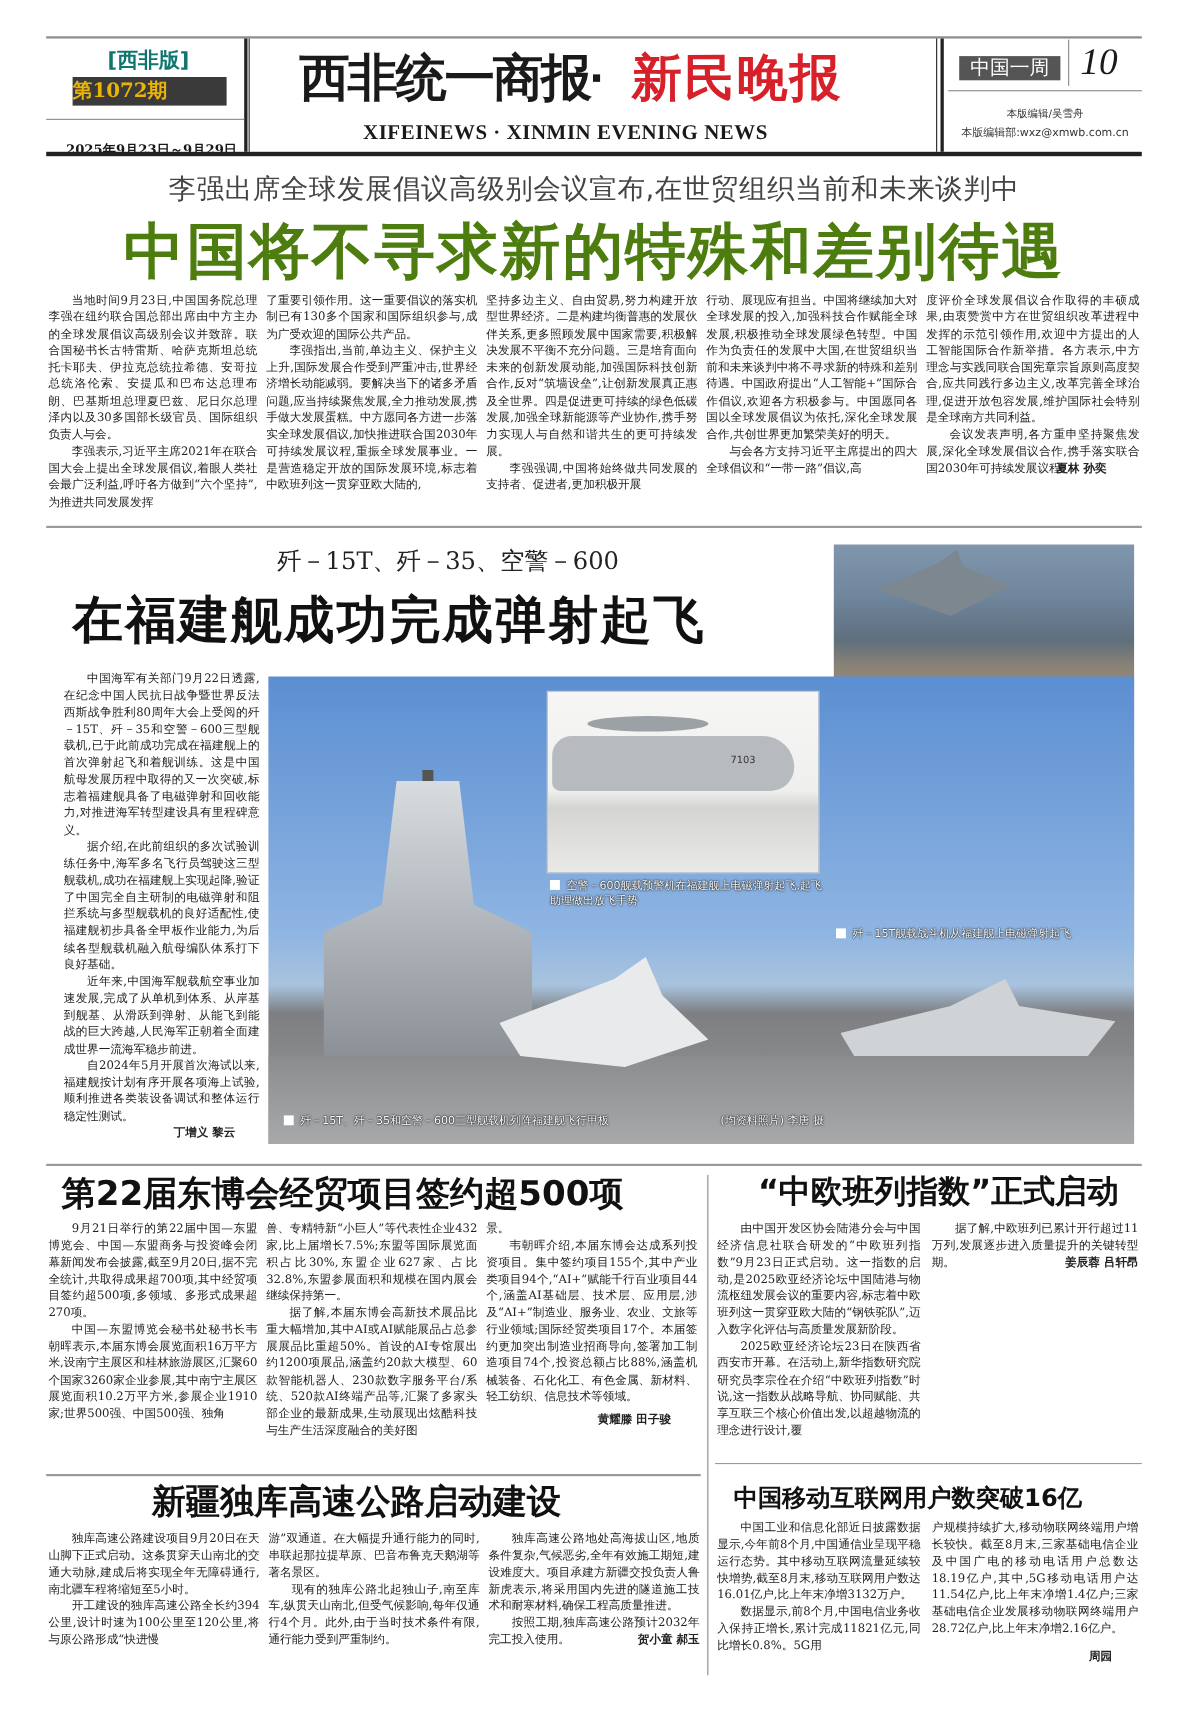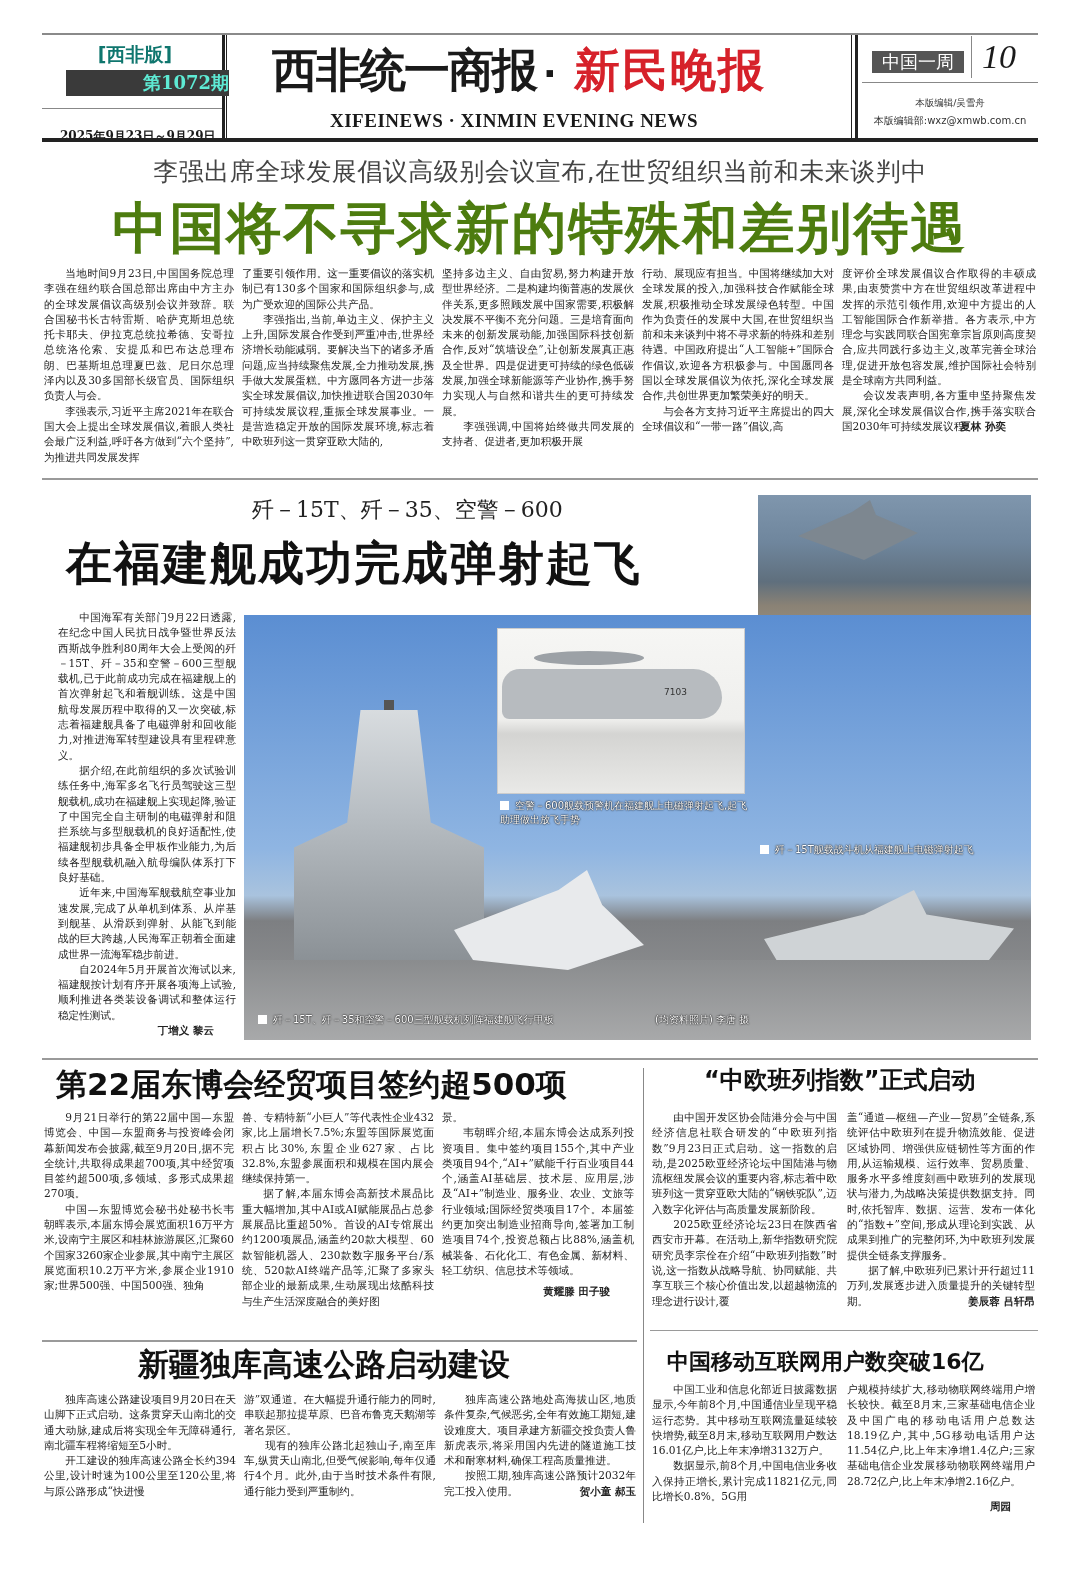--- a/index.html
+++ b/index.html
@@ -5,24 +5,24 @@
   * { box-sizing: border-box; margin: 0; padding: 0; }
   html, body { width: 1080px; height: 1578px; background: #ffffff; }
   body { position: relative; font-family: "DejaVu Serif", serif; color: #1a1a1a; overflow: hidden; }
   .abs { position: absolute; }
 
   
   .mast-top-rule { left: 42px; top: 33px; width: 996px; height: 2px; background: #8a8a8a; }
   .mast-bottom-rule { left: 42px; top: 138px; width: 996px; height: 4px; background: #222; }
   .mast-vline { top: 35px; width: 3px; height: 103px; background: #222; }
   .edition { left: 60px; top: 42px; width: 150px; text-align: center; font-family: "DejaVu Sans", sans-serif; font-weight: bold; font-size: 19px; color: #0f766e; }
-  .issue { left: 66px; top: 70px; width: 163px; height: 26px; background: #3a3a3a; color: #5eead4; text-align: right; font-size: 18px; line-height: 26px; font-weight: bold; }
+  .issue { left: 66px; top: 70px; width: 140px; height: 26px; background: #3a3a3a; color: #eab308; text-align: left; font-size: 18px; line-height: 26px; font-weight: bold; }
   .mast-left-rule { left: 42px; top: 108px; width: 180px; height: 1px; background: #888; }
   .date { left: 60px; top: 116px; width: 160px; text-align: left; font-size: 12px; font-weight: bold; margin-top: 12px; }
-  .logo-black { left: 272px; top: 40px; font-family: Liberation Mono, monospace; font-weight: bold; font-size: 46px; color: #1a1a1a; letter-spacing: -2px; }
+  .logo-black { left: 272px; top: 40px; font-family: Liberation Sans, sans-serif; font-weight: bold; font-size: 46px; color: #1a1a1a; letter-spacing: -2px; }
   .logo-red { left: 574px; top: 40px; font-family: "DejaVu Sans", sans-serif; font-weight: bold; font-size: 46px; color: #d6212a; letter-spacing: 2px; text-align: right; }
   .logo-en { left: 330px; top: 110px; font-family: "Liberation Serif", serif; font-weight: bold; font-size: 19px; letter-spacing: 0.5px; }
   .section-tag { left: 872px; top: 51px; width: 92px; height: 22px; background: #555; color: #fff; font-size: 18px; line-height: 22px; text-align: center; font-family: "DejaVu Serif", serif; }
   .page-no { left: 982px; top: 38px; font-family: "Liberation Serif", serif; font-style: italic; font-size: 34px; }
   .page-vline { left: 971px; top: 36px; width: 1px; height: 42px; background: #888; }
   .right-rule { left: 862px; top: 82px; width: 176px; height: 1px; background: #888; }
   .editor { left: 862px; top: 97px; width: 176px; text-align: center; font-family: "DejaVu Sans", sans-serif; font-size: 9.5px; color: #333; }
   .email { left: 862px; top: 114px; width: 176px; text-align: center; font-family: "DejaVu Sans", sans-serif; font-size: 10px; color: #333; }
 
   
@@ -173,27 +173,26 @@
   <p>据了解,本届东博会高新技术展品比重大幅增加,其中AI或AI赋能展品占总参展展品比重超50%。首设的AI专馆展出约1200项展品,涵盖约20款大模型、60款智能机器人、230款数字服务平台/系统、520款AI终端产品等,汇聚了多家头部企业的最新成果,生动展现出炫酷科技与生产生活深度融合的美好图</p>
 </div>
 <div class="col" style="left:442px;top:1110px;width:192px">
   <p style="text-indent:0">景。</p>
   <p>韦朝晖介绍,本届东博会达成系列投资项目。集中签约项目155个,其中产业类项目94个,“AI+”赋能千行百业项目44个,涵盖AI基础层、技术层、应用层,涉及“AI+”制造业、服务业、农业、文旅等行业领域;国际经贸类项目17个。本届签约更加突出制造业招商导向,签署加工制造项目74个,投资总额占比88%,涵盖机械装备、石化化工、有色金属、新材料、轻工纺织、信息技术等领域。</p>
   <div class="byline" style="margin-top:6px;padding-right:24px">黄耀滕 田子骏</div>
 </div>
 
 <div class="vsep" style="left:643px;top:1068px;height:455px"></div>
 
-<div class="h3" style="left:692px;top:1064px;font-size:24px">“中欧班列指数”正式启动</div>
+<div class="h3" style="left:677px;top:1064px;font-size:29px">“中欧班列指数”正式启动</div>
 <div class="col" style="left:652px;top:1110px;width:185px">
   <p>由中国开发区协会陆港分会与中国经济信息社联合研发的“中欧班列指数”9月23日正式启动。这一指数的启动,是2025欧亚经济论坛中国陆港与物流枢纽发展会议的重要内容,标志着中欧班列这一贯穿亚欧大陆的“钢铁驼队”,迈入数字化评估与高质量发展新阶段。</p>
   <p>2025欧亚经济论坛23日在陕西省西安市开幕。在活动上,新华指数研究院研究员李宗佺在介绍“中欧班列指数”时说,这一指数从战略导航、协同赋能、共享互联三个核心价值出发,以超越物流的理念进行设计,覆</p>
 </div>
 <div class="col" style="left:847px;top:1110px;width:188px">
-  <p style="text-indent:0">盖“通道—枢纽—产业—贸易”全链条,系统评估中欧班列在提升物流效能、促进区域协同、增强供应链韧性等方面的作用,从运输规模、运行效率、贸易质量、服务水平多维度刻画中欧班列的发展现状与潜力,为战略决策提供数据支持。同时,依托智库、数据、运营、发布一体化的“指数+”空间,形成从理论到实践、从成果到推广的完整闭环,为中欧班列发展提供全链条支撑服务。</p>
   <p>据了解,中欧班列已累计开行超过11万列,发展逐步进入质量提升的关键转型期。</p>
   <div class="byline" style="margin-top:-15px">姜辰蓉 吕轩昂</div>
 </div>
 
 <div class="rule" style="left:42px;top:1340px;width:595px"></div>
 <div class="rule" style="left:650px;top:1330px;width:388px;height:1px"></div>
 
 <div class="h3" style="left:126px;top:1344px;font-size:31px">新疆独库高速公路启动建设</div>
 <div class="col" style="left:44px;top:1392px;width:192px">
   <p>独库高速公路建设项目9月20日在天山脚下正式启动。这条贯穿天山南北的交通大动脉,建成后将实现全年无障碍通行,南北疆车程将缩短至5小时。</p>

